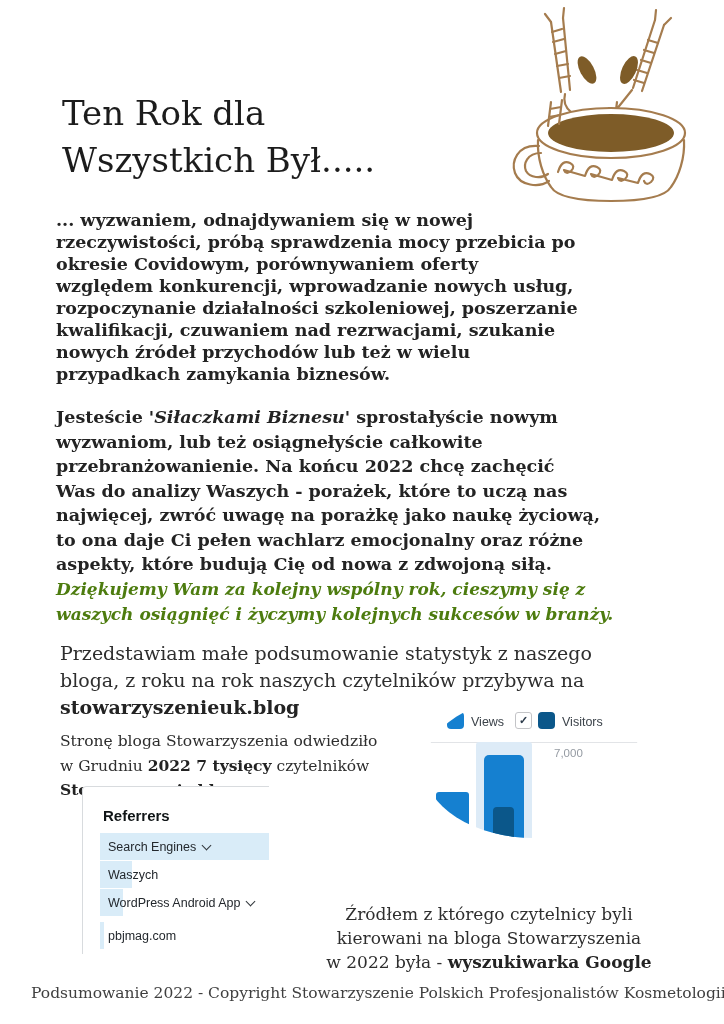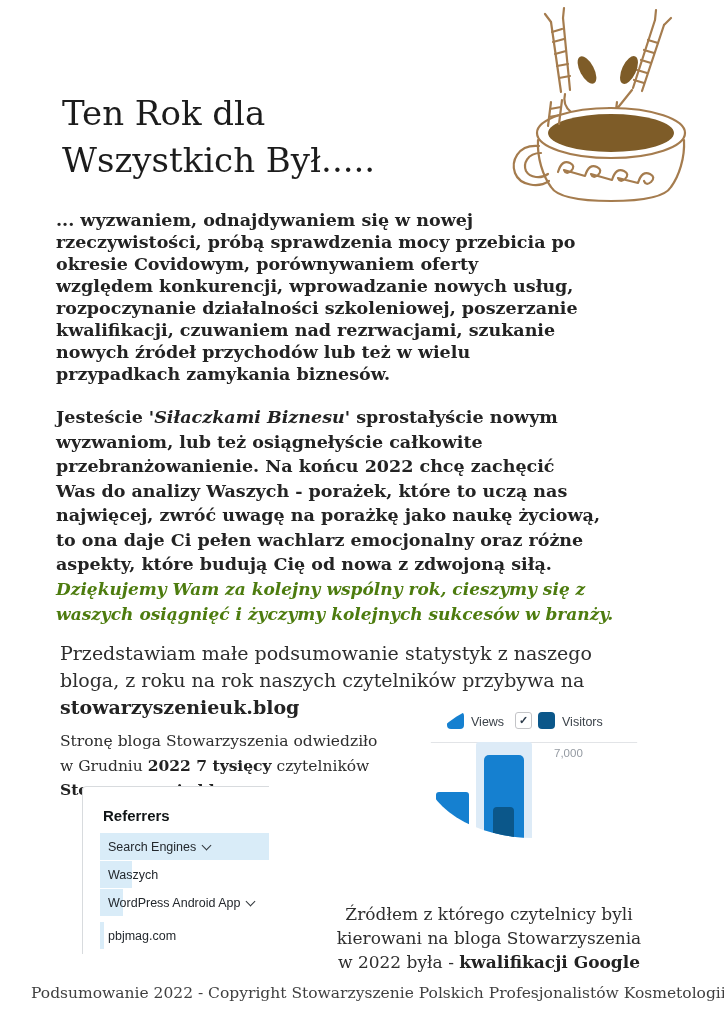--- a/index.html
+++ b/index.html
@@ -182,17 +182,17 @@
       </div>
       <div class="ref-row r3">
         <div class="ref-bar" style="width: 4px;"></div>
         <span class="ref-label">pbjmag.com</span>
       </div>
     </div>
   </div>
 
   <div class="abs source pre"><span>Źródłem z którego czytelnicy byli
 kierowani na bloga Stowarzyszenia
-w 2022 była - </span><b>kwalifikacji Google</b></div>
+w 2022 była - </span><b>wyszukiwarka Google</b></div>
 
   <div class="abs footer">Podsumowanie 2022 - Copyright Stowarzyszenie Polskich Profesjonalistów Kosmetologii w UK</div>
 
 </div>
 
 </body></html>

